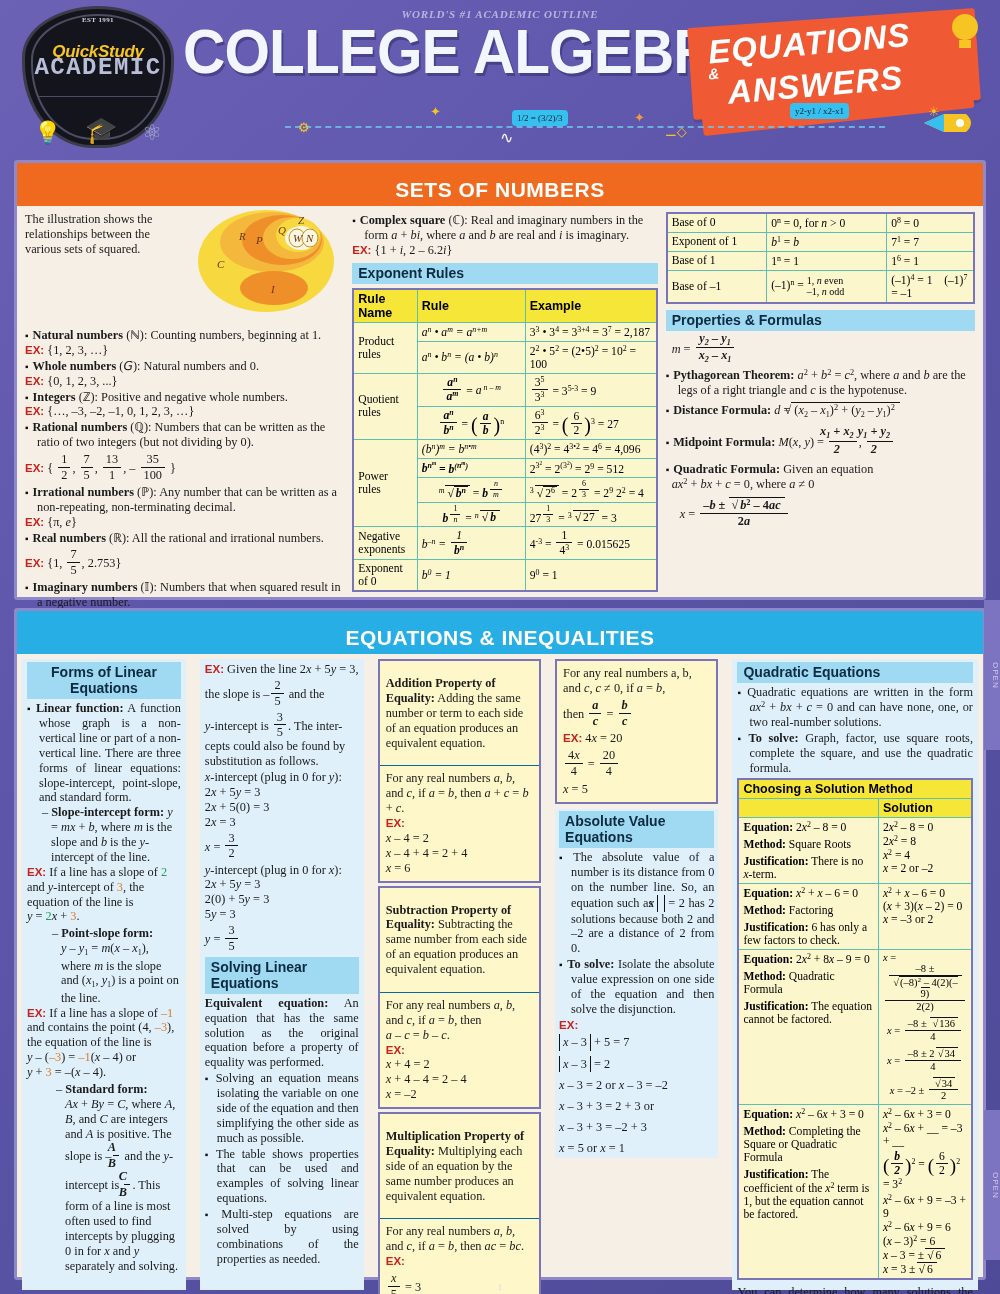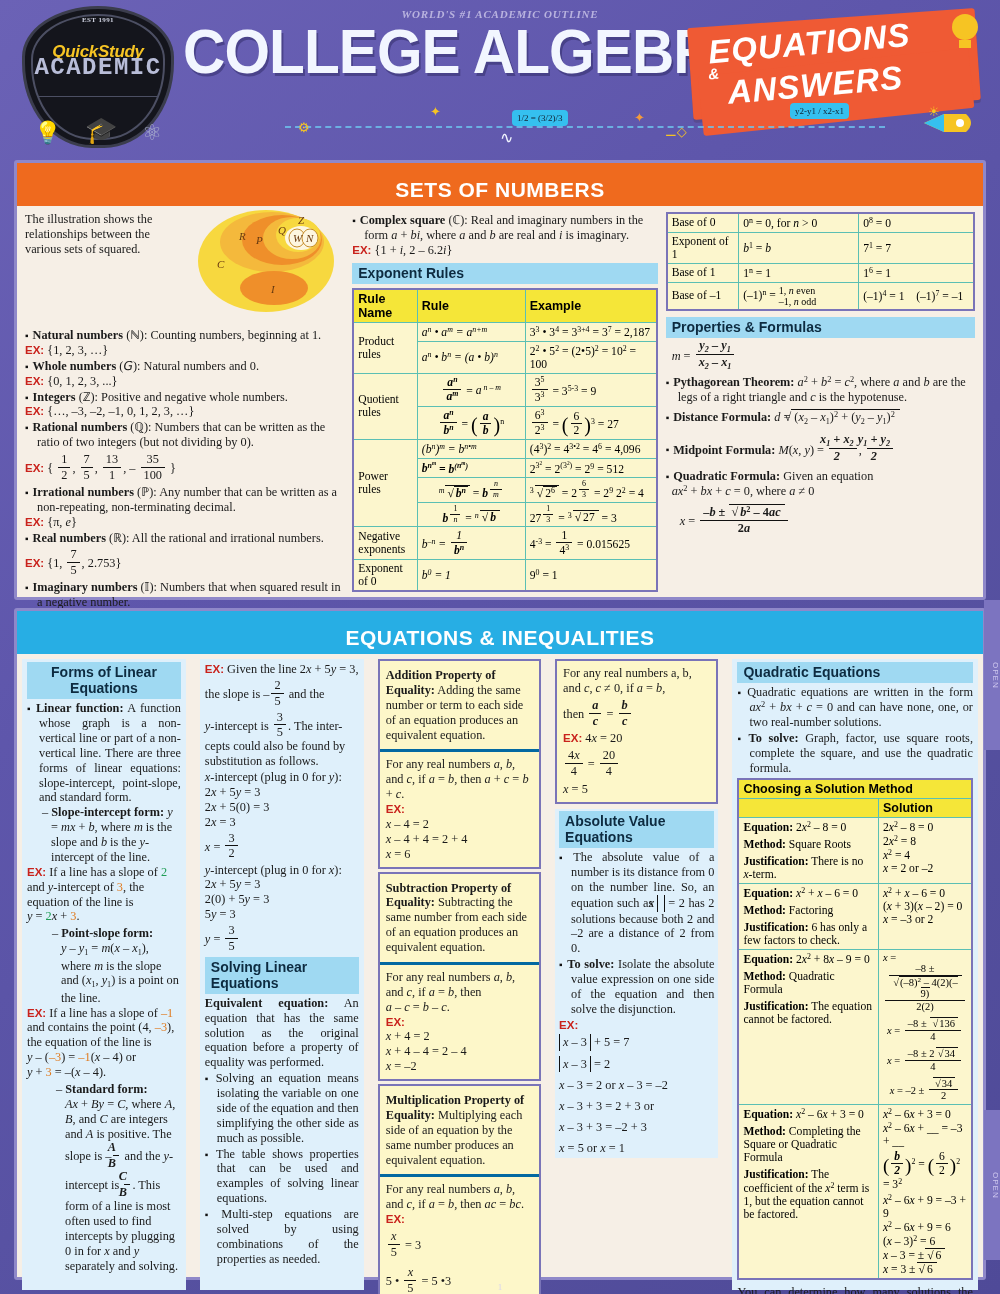--- a/index.html
+++ b/index.html
@@ -96,21 +96,21 @@
 
   
   table { border-collapse: collapse; width:100%; }
   .tbl td, .tbl th { border:1px solid #5bbfb4; padding:2px 4px; font-size:11.6px;
     font-family:"Liberation Serif",serif; vertical-align:middle; background:#fcf6cd; }
   .tbl { border:2px solid #7a74b8; background:#fcf6cd; }
   .tbl th { background:#f5e638; font-family:"Liberation Sans",sans-serif; font-weight:bold;
     font-size:12.5px; text-align:left; }
 
   .ybox { background:#fdf7c9; border:2px solid #7a74b8; }
-  .ybox .rowtop { border-bottom:3px solid #0369a1; padding:7px 6px; }
+  .ybox .rowtop { border-bottom:1px solid #0369a1; padding:15px 6px; }
   .ybox .rowbot { padding:5px 6px; }
   .bbox { background:#dff0fb; }
 
   
   .sidetab { position:absolute; right:0; width:16px; background:#7c74c0; color:#cfc8ef;
     font-family:"Liberation Sans",sans-serif; font-size:8px; letter-spacing:1px;
     writing-mode: vertical-rl; text-align:center; padding:6px 0; }
   .pagenum { position:absolute; bottom:2px; left:0; width:1000px; text-align:center;
     font-size:9px; color:#d8d4ef; }
 </style>
@@ -290,21 +290,21 @@
             <td>9<sup>0</sup> = 1</td>
           </tr>
         </tbody>
           </table>
       </div>
 
       <div style="width:312px;">
         <table class="tbl">
           <tbody>
               <tr>
-            <td style="width:72px;">Base of 0</td>
+            <td style="width:100px;">Base of 0</td>
             <td style="width:120px;">0<sup>n</sup> = 0, for <i>n</i> &gt; 0</td>
             <td>0<sup>8</sup> = 0</td>
           </tr>
           <tr>
             <td>Exponent of 1</td>
             <td><i>b</i><sup>1</sup> = <i>b</i></td>
             <td>7<sup>1</sup> = 7</td>
           </tr>
           <tr>
             <td>Base of 1</td>

